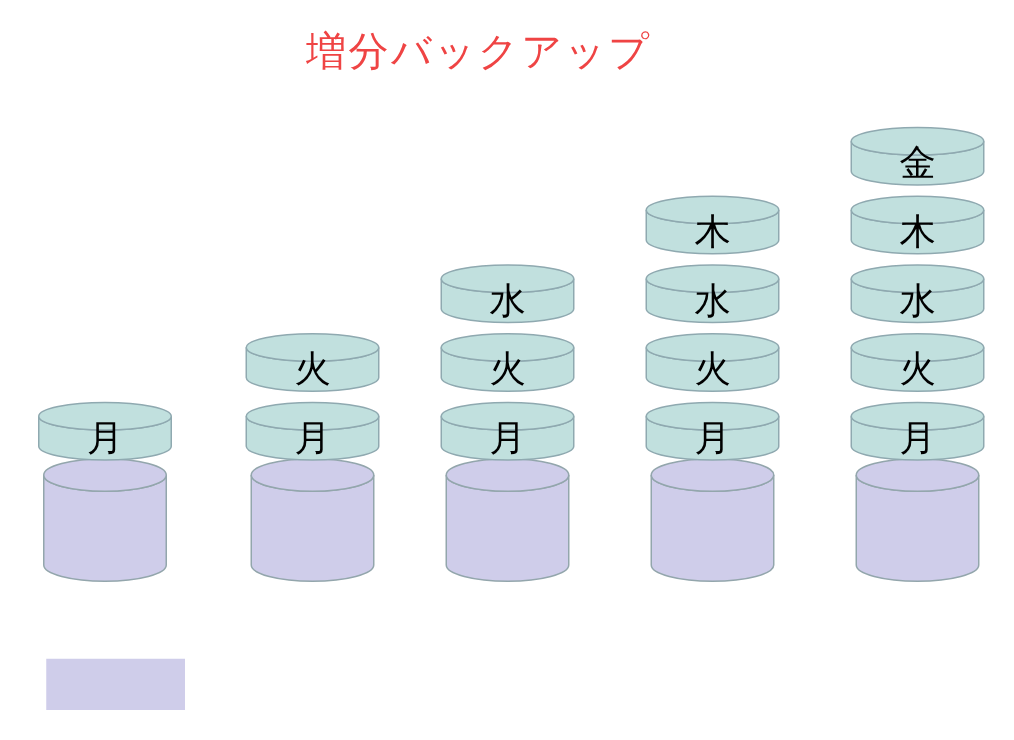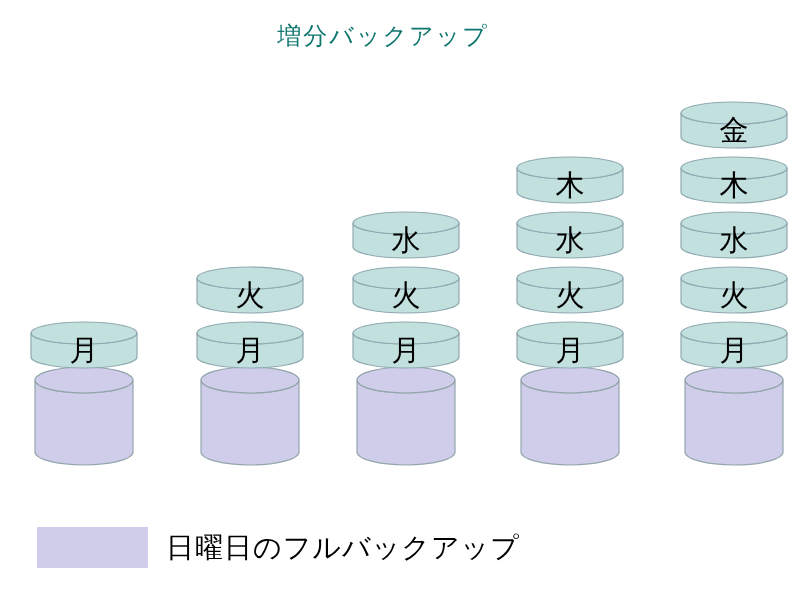--- a/index.html
+++ b/index.html
@@ -4,21 +4,21 @@
 <style>
   html,body{margin:0;padding:0;}
   body{
     width:811px;height:592px;position:relative;overflow:hidden;
     background:#ffffff;
     font-family:"Liberation Sans","DejaVu Sans",sans-serif;
   }
   .stage{position:absolute;inset:0;}
   .title{
     position:absolute;top:20px;left:383px;transform:translateX(-50%);
-    font-size:24px;letter-spacing:2px;color:#0f766e;white-space:nowrap;
+    font-size:32px;letter-spacing:2px;color:#ef4444;white-space:nowrap;
   }
   #diagram-svg{position:absolute;top:0;left:0;}
   .legend{
     position:absolute;left:37px;top:527px;height:41px;
     display:flex;align-items:center;
   }
   .legend .swatch{
     display:inline-block;width:111px;height:41px;flex:0 0 auto;
   }
   .legend .legend-label{
@@ -122,15 +122,14 @@
         <text x="734" y="195" text-anchor="middle" font-size="29" fill="#000000" font-family="&quot;Liberation Sans&quot;,&quot;DejaVu Sans&quot;,sans-serif">木</text>
       </g>
       <g>
         <path d="M 681 113 L 681 137 A 53 11 0 0 0 787 137 L 787 113 A 53 11 0 0 1 681 113 Z" fill="#c1e0de" stroke="#8fa9b0" stroke-width="1.2"></path>
         <ellipse cx="734" cy="113" rx="53" ry="11" fill="#c1e0de" stroke="#8fa9b0" stroke-width="1.2"></ellipse>
         <text x="734" y="140" text-anchor="middle" font-size="29" fill="#000000" font-family="&quot;Liberation Sans&quot;,&quot;DejaVu Sans&quot;,sans-serif">金</text>
       </g>
     </svg>
   <div class="legend">
     <span class="swatch" style="background: rgb(207, 205, 234);"></span>
-    <span class="legend-label">日曜日のフルバックアップ</span>
   </div>
 </div>
 
 </body></html>

